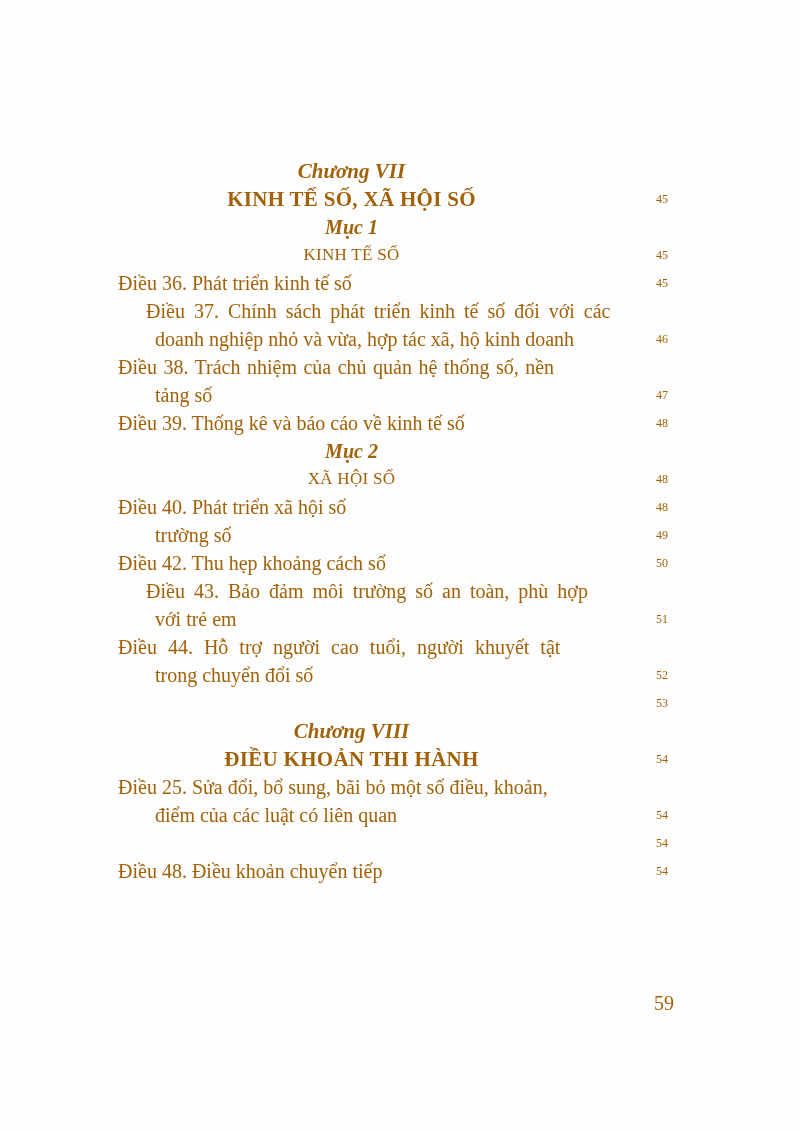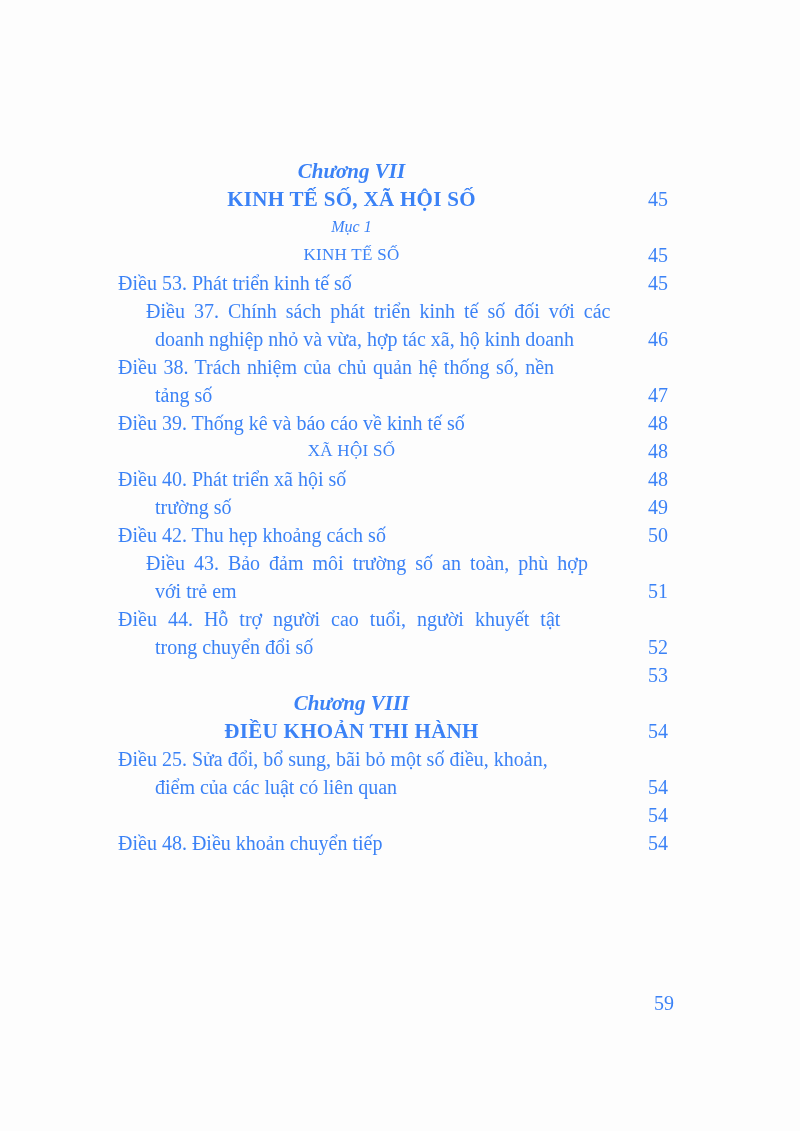--- a/index.html
+++ b/index.html
@@ -6,41 +6,41 @@
     margin: 0;
     padding: 0;
     background: #ffffff;
   }
   .page {
     position: relative;
     width: 800px;
     height: 1131px;
     background: #fdfdfd;
     font-family: "Liberation Serif", "DejaVu Serif", serif;
-    color: #3b82f6;
+    color: #a16207;
     overflow: hidden;
   }
   .toc {
     position: absolute;
     left: 118px;
     top: 157px;
     width: 550px;
   }
   .row {
     position: relative;
     height: 28px;
     line-height: 28px;
     font-size: 20px;
     white-space: nowrap;
   }
   .row .num {
     position: absolute;
     right: 0;
     top: 0;
-    font-size: 20px;
+    font-size: 12px;
     font-weight: normal;
     font-style: normal;
     letter-spacing: 0;
     word-spacing: 0;
   }
   .row .t { display: inline-block; }
   
   .center .t {
     display: block;
     width: 467px;
@@ -51,21 +51,22 @@
     font-style: italic;
     font-size: 21px;
   }
   .chapter-title .t {
     font-weight: bold;
     font-size: 21px;
     letter-spacing: 0.3px;
   }
   .section-label .t {
     font-style: italic;
-    font-size: 16px;
+    font-size: 20px;
+    font-weight: bold;
   }
   .section-title .t {
     font-size: 17px;
     letter-spacing: 0.3px;
   }
   .cont { padding-left: 37px; }
   
   .ws2 .t { word-spacing: 1.5px; }
   .ws3 .t { word-spacing: 4px; margin-left: 28px; }
   .ws4 .t { word-spacing: 6px; }
@@ -96,21 +97,21 @@
     <div class="row center section-label">
       <span class="t">Mục 1</span>
     </div>
 
     <div class="row center section-title">
       <span class="t">KINH TẾ SỐ</span>
       <span class="num">45</span>
     </div>
 
     <div class="row">
-      <span class="t">Điều 53. Phát triển kinh tế số</span>
+      <span class="t">Điều 36. Phát triển kinh tế số</span>
       <span class="num">45</span>
     </div>
 
     <div class="row ws3">
       <span class="t">Điều 37. Chính sách phát triển kinh tế số đối với các</span>
     </div>
     <div class="row cont">
       <span class="t">doanh nghiệp nhỏ và vừa, hợp tác xã, hộ kinh doanh</span>
       <span class="num">46</span>
     </div>
@@ -121,20 +122,23 @@
     <div class="row cont">
       <span class="t">tảng số</span>
       <span class="num">47</span>
     </div>
 
     <div class="row">
       <span class="t">Điều 39. Thống kê và báo cáo về kinh tế số</span>
       <span class="num">48</span>
     </div>
 
+    <div class="row center section-label">
+      <span class="t">Mục 2</span>
+    </div>
 
     <div class="row center section-title">
       <span class="t">XÃ HỘI SỐ</span>
       <span class="num">48</span>
     </div>
 
     <div class="row">
       <span class="t">Điều 40. Phát triển xã hội số</span>
       <span class="num">48</span>
     </div>

